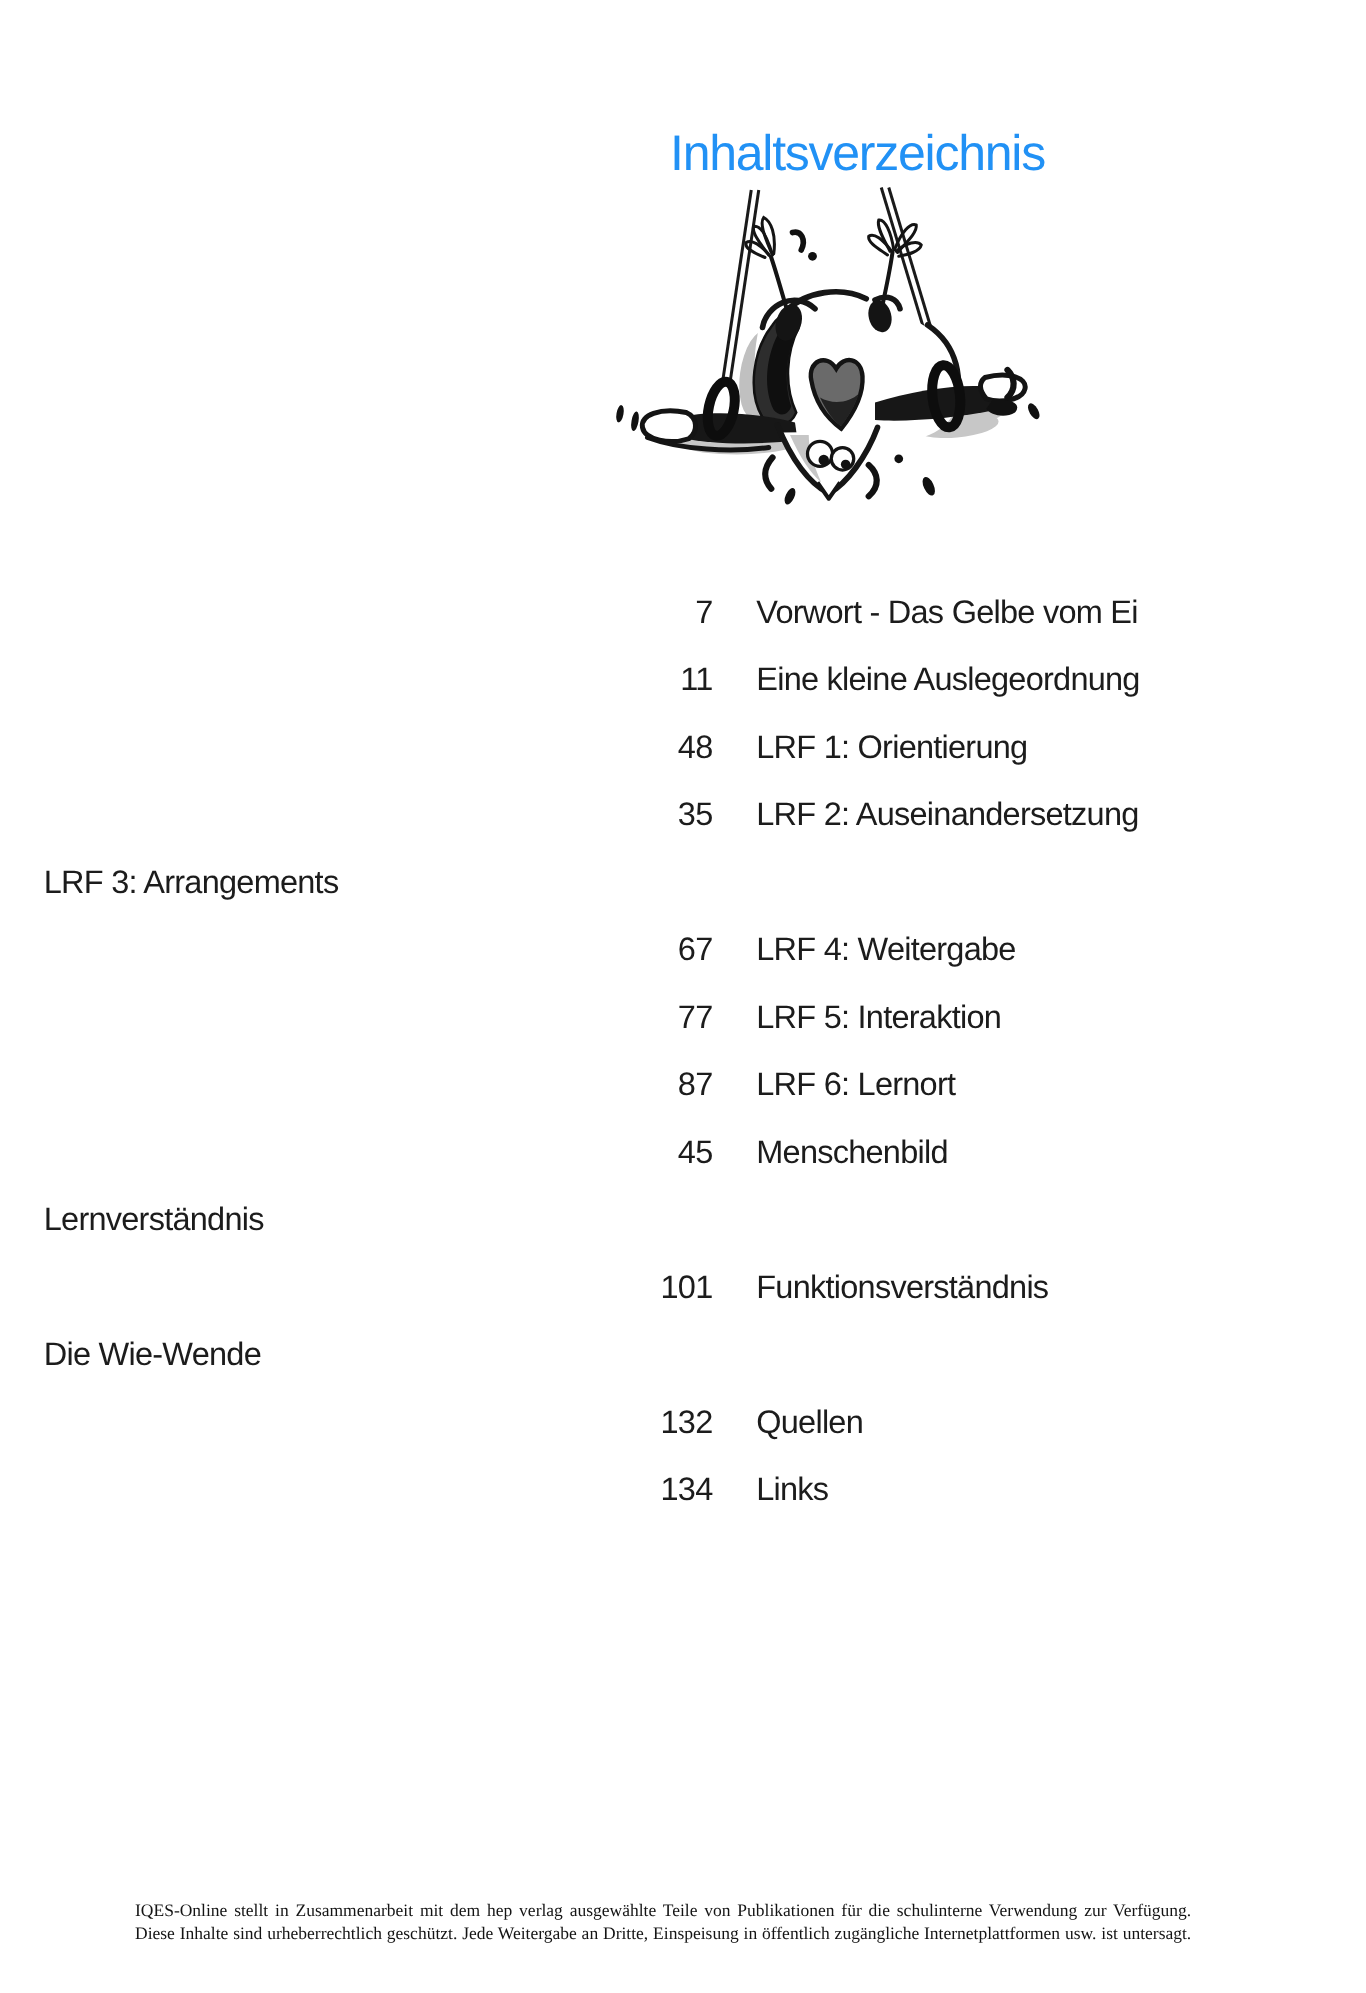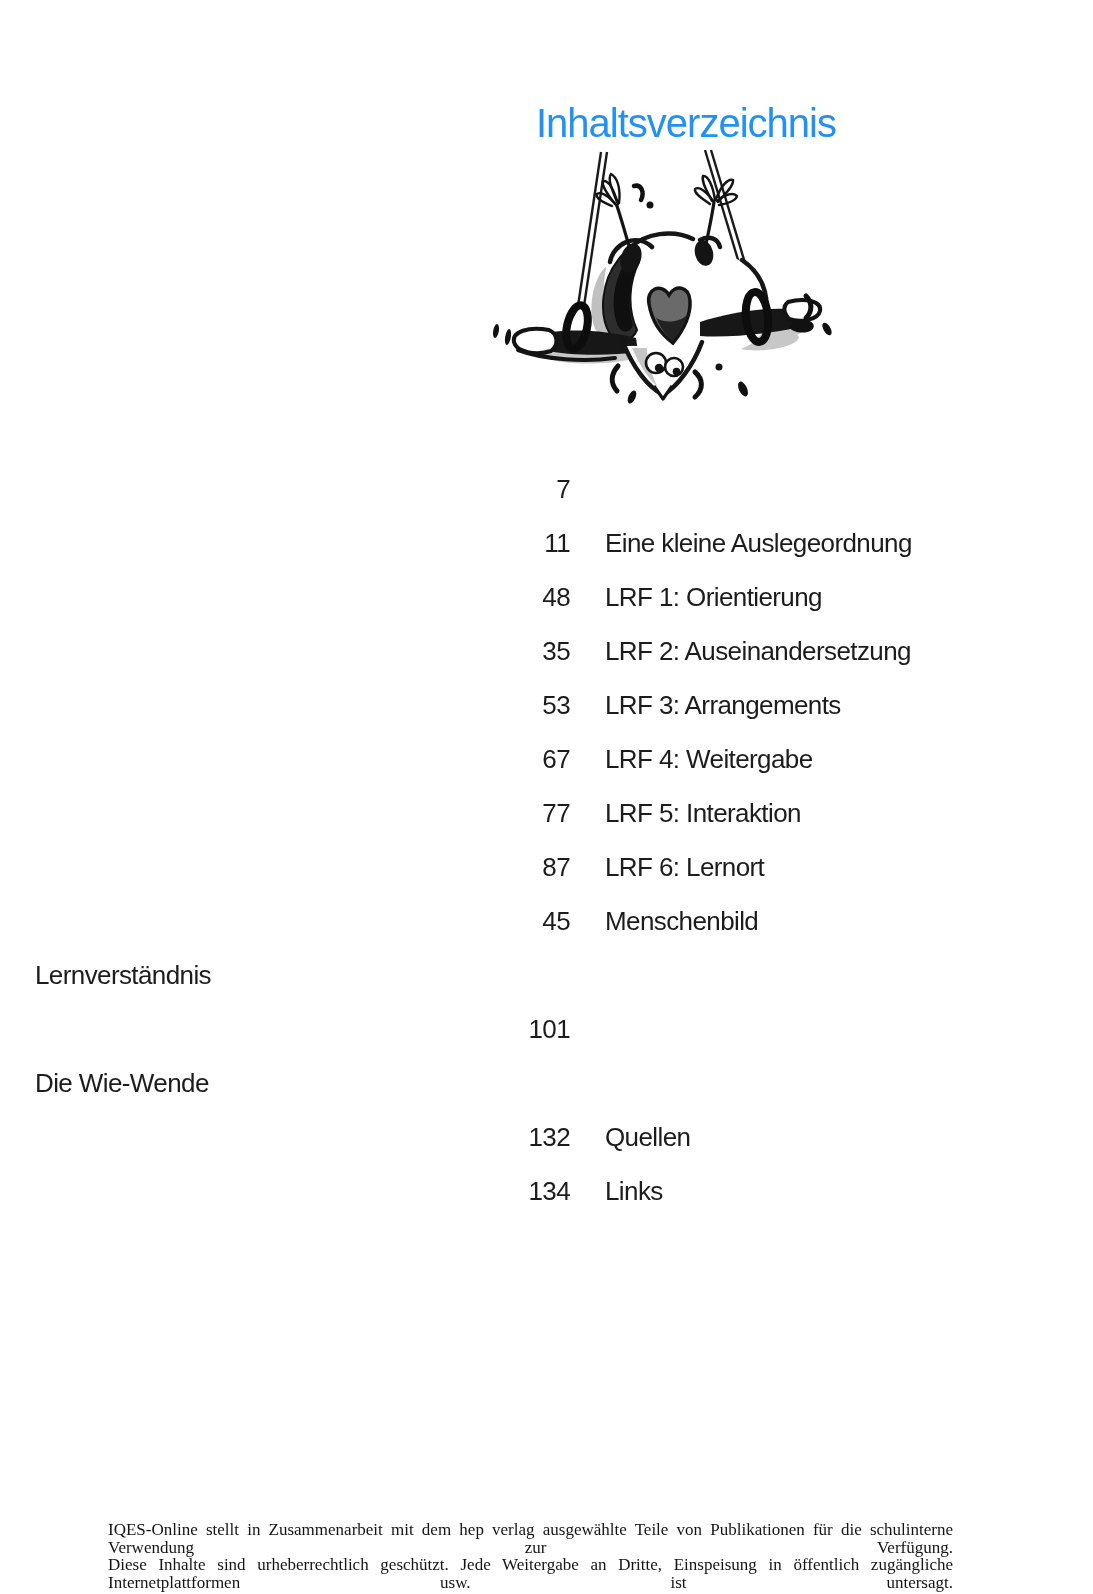--- a/index.html
+++ b/index.html
@@ -54,21 +54,21 @@
   .toc-label {
     margin-left: 35px;
     white-space: nowrap;
   }
   .footer {
     position: absolute;
     left: 108px;
     top: 1521px;
     width: 845px;
     font-family: "Liberation Serif", serif;
-    font-size: 17px;
+    font-size: 14px;
     line-height: 17.5px;
     color: #141414;
   }
   .footer .jline {
     text-align: justify;
     text-align-last: justify;
   }
 </style>
 </head>
 <body>
@@ -163,39 +163,39 @@
       <ellipse cx="632" cy="397" rx="3.5" ry="7" transform="rotate(25 632 397)"></ellipse>
       <path d="M 695 372 C 703 379 704 389 695 397" fill="none" stroke="#111111" stroke-width="5" stroke-linecap="round"></path>
       <circle cx="719" cy="367" r="3.5"></circle>
       <ellipse cx="743" cy="389" rx="4" ry="8" transform="rotate(-25 743 389)"></ellipse>
     </g>
   </svg>
 
   <div class="toc" style="color: rgb(28, 28, 28);">
     <div class="toc-row">
       <span class="toc-num">7</span>
+      <span class="toc-label">Vorwort - Das Gelbe vom Ei</span>
     </div>
 
     <div class="toc-row">
       <span class="toc-num">11</span>
       <span class="toc-label">Eine kleine Auslegeordnung</span>
     </div>
 
     <div class="toc-row">
       <span class="toc-num">48</span>
       <span class="toc-label">LRF 1: Orientierung</span>
     </div>
 
     <div class="toc-row">
       <span class="toc-num">35</span>
       <span class="toc-label">LRF 2: Auseinandersetzung</span>
     </div>
 
     <div class="toc-row">
-      <span class="toc-num">53</span>
       <span class="toc-label">LRF 3: Arrangements</span>
     </div>
 
     <div class="toc-row">
       <span class="toc-num">67</span>
       <span class="toc-label">LRF 4: Weitergabe</span>
     </div>
 
     <div class="toc-row">
       <span class="toc-num">77</span>
@@ -212,20 +212,21 @@
       <span class="toc-label">Menschenbild</span>
     </div>
 
 
     <div class="toc-row">
       <span class="toc-label">Lernverständnis</span>
     </div>
 
     <div class="toc-row">
       <span class="toc-num">101</span>
+      <span class="toc-label">Funktionsverständnis</span>
     </div>
 
     <div class="toc-row">
       <span class="toc-label">Die Wie-Wende</span>
     </div>
 
     <div class="toc-row">
       <span class="toc-num">132</span>
       <span class="toc-label">Quellen</span>
     </div>

